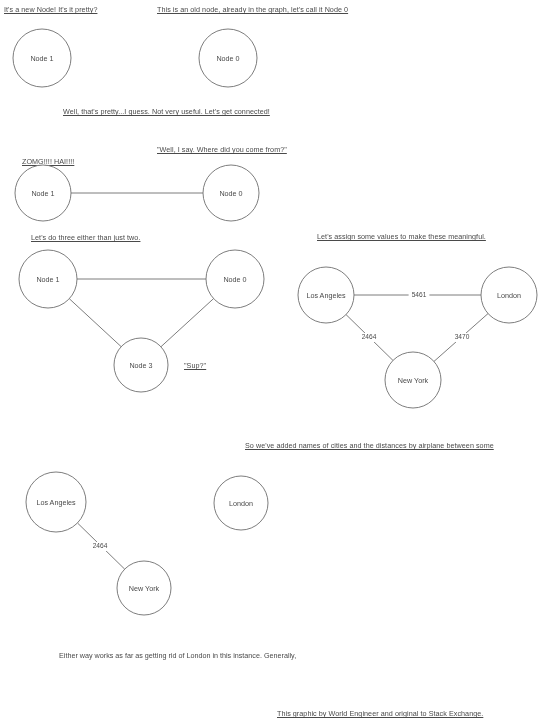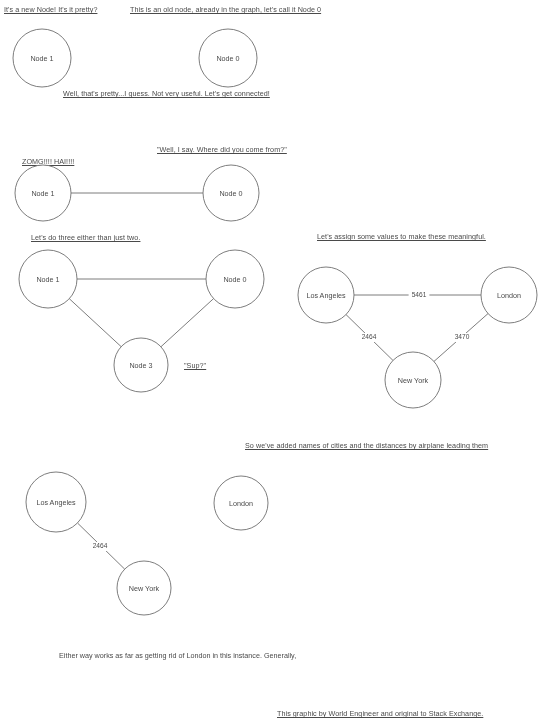--- a/index.html
+++ b/index.html
@@ -55,28 +55,28 @@
   }
   svg line.edge {
     stroke: #6e6e6e;
     stroke-width: 0.9;
   }
 </style>
 </head>
 <body>
 
 <div class="cap" style="left:4px; top:4px;">It's a new Node! It's it pretty?</div>
-<div class="cap" style="left:130px; top:4px;">This is an old node, already in the graph, let's call it Node 0</div>
-<div class="cap" style="left:63px; top:88px;">Well, that's pretty...I guess. Not very useful. Let's get connected!</div>
+<div class="cap" style="left:157px; top:4px;">This is an old node, already in the graph, let's call it Node 0</div>
+<div class="cap" style="left:63px; top:106px;">Well, that's pretty...I guess. Not very useful. Let's get connected!</div>
 <div class="cap" style="left:22px; top:156px;">ZOMG!!!! HAI!!!!</div>
 <div class="cap" style="left:157px; top:144px;">"Well, I say. Where did you come from?"</div>
 <div class="cap" style="left:31px; top:232px;">Let's do three either than just two.</div>
 <div class="cap" style="left:184px; top:360px;">"Sup?"</div>
 <div class="cap" style="left:317px; top:231px;">Let's assign some values to make these meaningful.</div>
-<div class="cap" style="left:245px; top:440px;">So we've added names of cities and the distances by airplane leading them</div>
+<div class="cap" style="left:245px; top:440px;">So we've added names of cities and the distances by airplane between some</div>
 
 <div class="para" style="left:57px; top:628px;">
   <div> Either way works as far as getting rid of London in this instance. Generally,</div>
   
 </div>
 
 <div class="cap" style="left:277px; top:708px;">This graphic by World Engineer and original to Stack Exchange.</div>
 
 <svg id="canvas" viewBox="0 0 540 724" xmlns="http://www.w3.org/2000/svg">
     <g>

